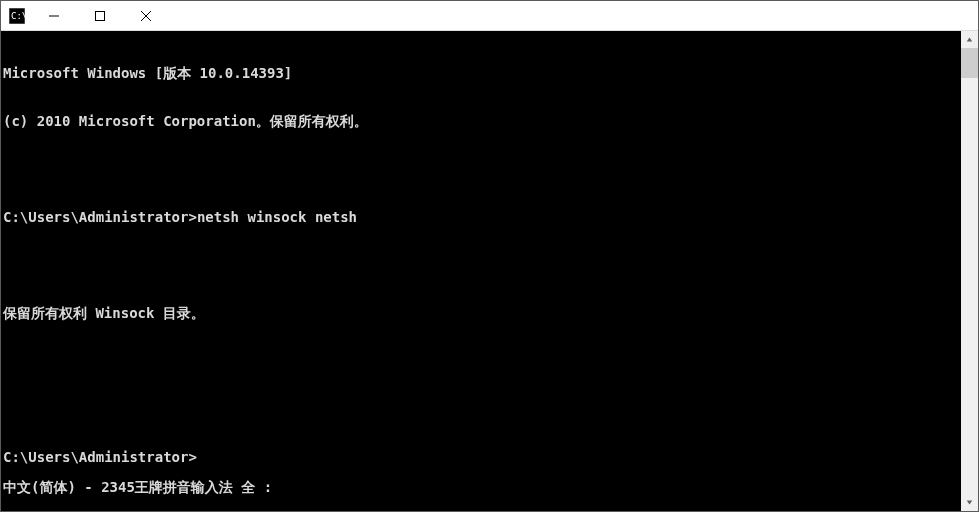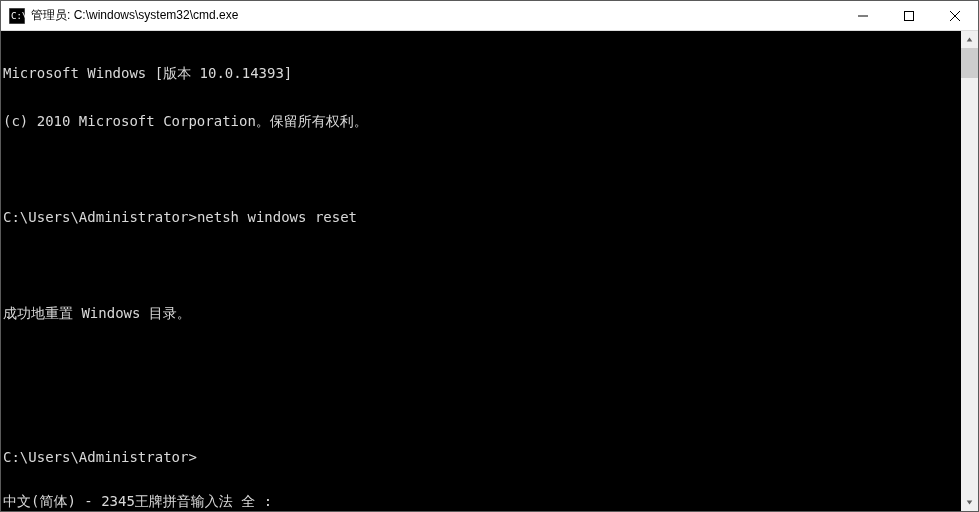--- a/index.html
+++ b/index.html
@@ -57,39 +57,40 @@
       cursor: pointer;
     }
     .win-btn svg {
       width: 10px;
       height: 10px;
     }
     .console-wrap {
       display: flex;
       height: calc(100% - 30px);
       background: #fef9c3;
+      font-weight: bold;
     }
     .console {
       flex: 1;
       background: #000000;
       color: #d9d9d9;
       font-family: "NSimSun", "SimSun", "Consolas", monospace;
       font-size: 14px;
       line-height: 16px;
       padding: 2px 0 0 2px;
       white-space: pre;
       overflow: hidden;
       position: relative;
     }
     .console .line {
       min-height: 16px;
     }
     .ime-line {
       position: absolute;
-      bottom: 2px;
+      bottom: 16px;
       left: 2px;
     }
     .scrollbar {
       width: 17px;
       background: #f0f0f0;
       display: flex;
       flex-direction: column;
     }
     .scroll-btn {
       height: 17px;
@@ -121,21 +122,20 @@
 </head>
 <body>
 
 <div class="titlebar">
   <span class="titlebar-icon">
     <svg viewBox="0 0 16 16">
       <rect x="0" y="0" width="16" height="16" fill="#000000" stroke="#888" stroke-width="1"></rect>
       <text x="2" y="11" font-size="9" fill="#ffffff" font-family="monospace">C:\</text>
     </svg>
   </span>
-  <span class="titlebar-text">管理员: C:\windows\system32\cmd.exe</span>
   <div class="window-controls">
     <button class="win-btn">
       <svg viewBox="0 0 10 10">
           <line x1="0" y1="5" x2="10" y2="5" stroke="#000" stroke-width="1"></line>
         </svg>
     </button>
     <button class="win-btn">
       <svg viewBox="0 0 10 10">
           <rect x="0.5" y="0.5" width="9" height="9" fill="none" stroke="#000" stroke-width="1"></rect>
         </svg>
@@ -147,23 +147,23 @@
       </svg>
     </button>
   </div>
 </div>
 
 <div class="console-wrap">
   <div class="console">
     <div class="line">Microsoft Windows [版本 10.0.14393]</div>
     <div class="line">(c) 2010 Microsoft Corporation。保留所有权利。</div>
     <div class="line"></div>
-    <div class="line"><span>C:\Users\Administrator&gt;</span><span>netsh windows reset</span></div>
+    <div class="line"><span>C:\Users\Administrator&gt;</span><span>netsh winsock netsh</span></div>
     <div class="line"></div>
-    <div class="line">成功地重置 Windows 目录。</div>
+    <div class="line">保留所有权利 Winsock 目录。</div>
     <div class="line"></div>
     <div class="line"></div>
     <div class="line"><span>C:\Users\Administrator&gt;</span></div>
     <div class="line ime-line">中文(简体) - 2345王牌拼音输入法 全 :</div>
   </div>
   <div class="scrollbar">
     <div class="scroll-btn">
       <svg viewBox="0 0 10 10">
           <polygon points="5,2 9,8 1,8"></polygon>
         </svg>

